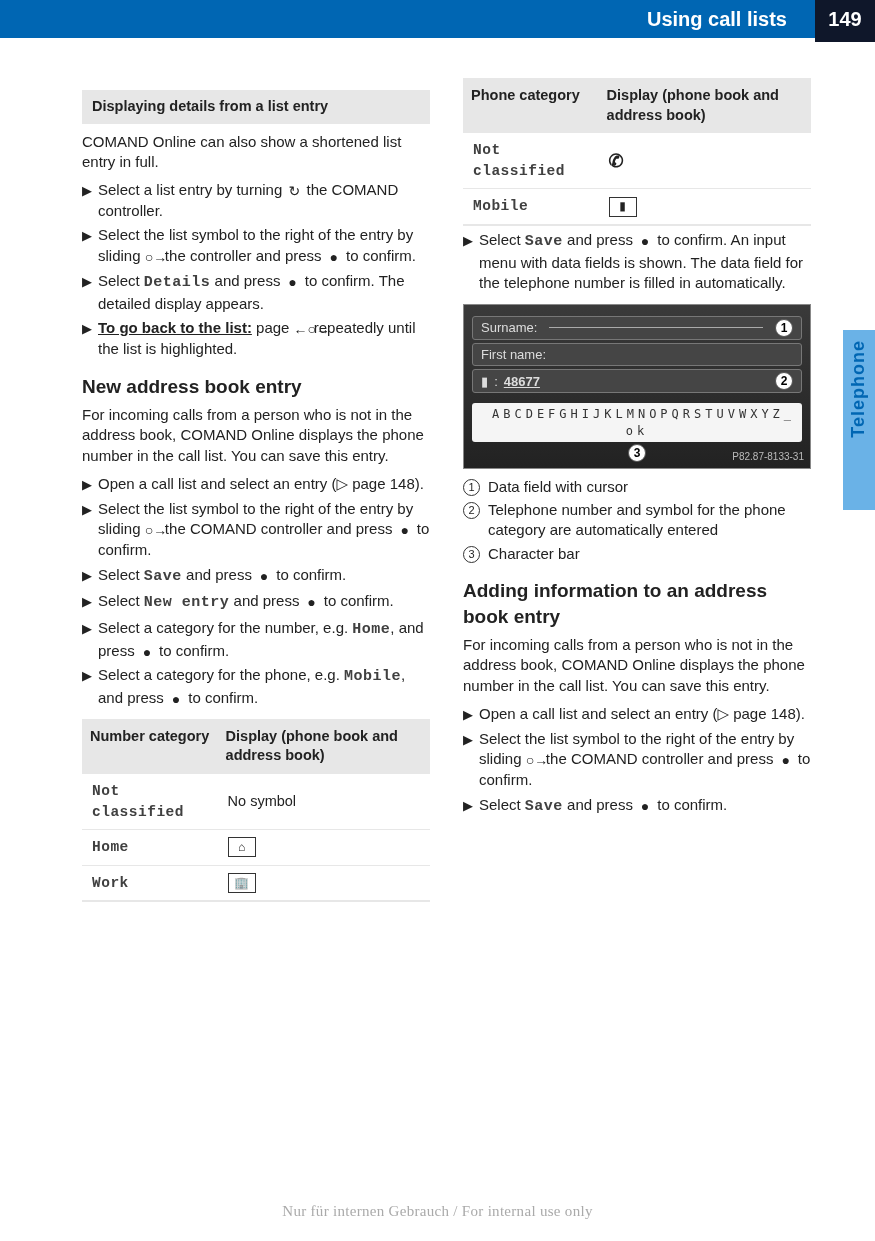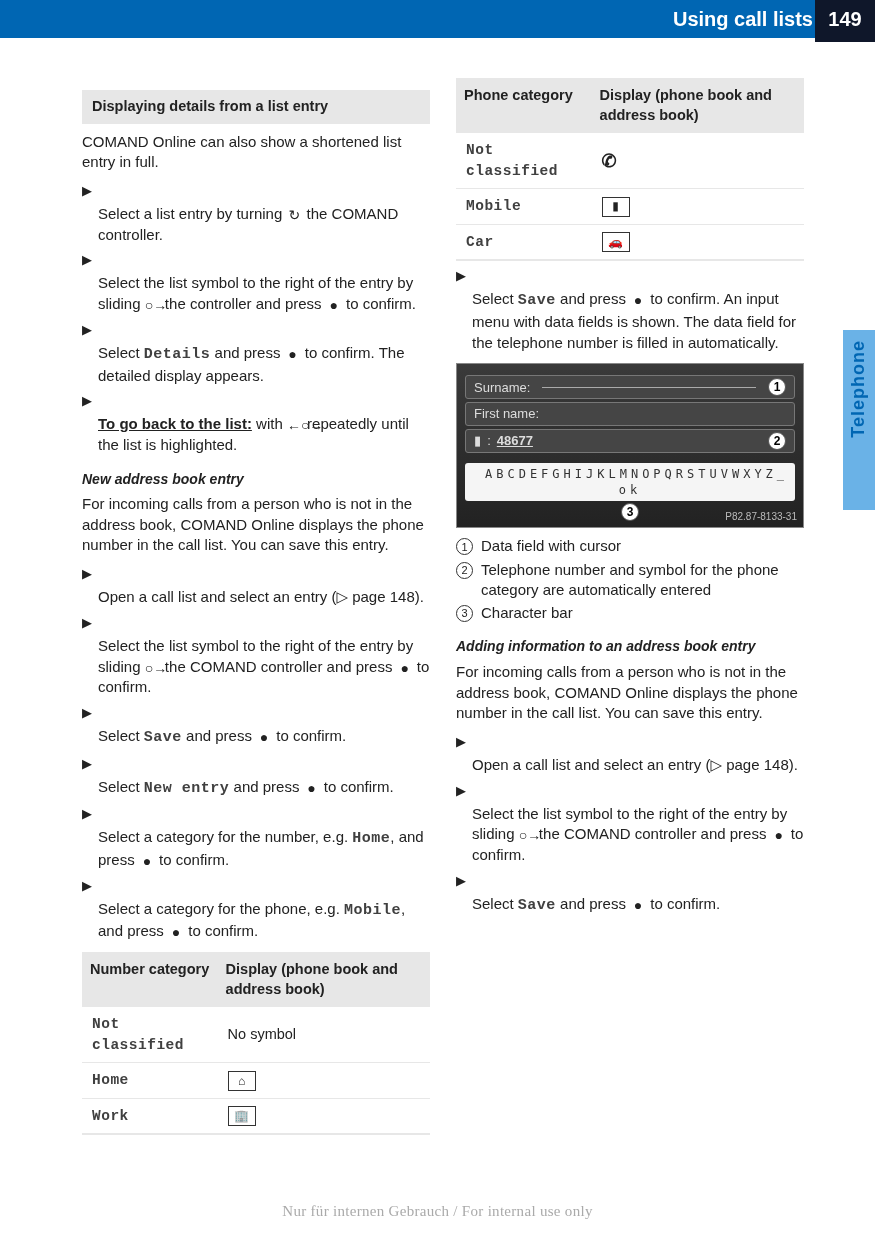--- a/index.html
+++ b/index.html
@@ -17,21 +17,21 @@
     background: #0066b3;
     color: #fff;
     display: flex;
     justify-content: flex-end;
     align-items: center;
     height: 38px;
   }
   .header-title {
     font-size: 20px;
     font-weight: bold;
-    padding-right: 2px;
+    padding-right: 28px;
   }
   .page-number {
     background: #0f172a;
     color: #fff;
     font-size: 20px;
     font-weight: bold;
     width: 60px;
     height: 45px;
     display: flex;
     align-items: center;
@@ -51,39 +51,39 @@
     top: 340px;
     color: #0066b3;
     font-weight: bold;
     font-size: 18px;
     writing-mode: vertical-rl;
     transform: rotate(180deg);
     letter-spacing: 1px;
   }
   .content {
     display: flex;
-    gap: 26px;
+    gap: 33px;
     padding: 40px 50px 10px 82px;
   }
   .col { width: 348px; }
   .section-title {
     background: #e7e7e7;
     font-weight: bold;
     padding: 7px 10px;
     margin: 12px 0 8px 0;
     font-size: 14.5px;
   }
   p.body { margin: 6px 0 8px 0; }
   ul.steps { list-style: none; margin: 4px 0 10px 0; }
   ul.steps > li { display: flex; margin: 4px 0; line-height: 1.38; }
   ul.steps > li > .marker { margin-right: 6px; font-size: 13px; margin-top: 2px; }
-  ul.steps > li > .txt { flex: 1; margin-top: 24px; }
+  ul.steps > li > .txt { flex: 1; }
   .ui-text { color: #404040; font-family: "Courier New", monospace; font-weight: bold; letter-spacing: 0.5px; }
   b { font-weight: bold; text-decoration: underline; }
-  .subheading { font-weight: bold; margin: 14px 0 6px 0; font-size: 14px; font-style: italic; }
+  .subheading { font-weight: bold; margin: 14px 0 6px 0; font-size: 19px; }
   table.cat {
     width: 100%;
     border-collapse: collapse;
     margin: 8px 0 4px 0;
     font-size: 14.5px;
   }
   table.cat th {
     background: #e7e7e7;
     text-align: left;
     padding: 8px 8px;
@@ -175,21 +175,21 @@
       <li>
           <span class="marker">▶</span>
           <span class="txt"><span>Select the list symbol to the right of the entry by sliding </span><span class="glyph">○→</span><span> the controller and press </span><span class="glyph">●</span><span> to confirm.</span></span>
         </li>
       <li>
           <span class="marker">▶</span>
           <span class="txt"><span>Select </span><span class="ui-text">Details</span><span> and press </span><span class="glyph">●</span><span> to confirm. The detailed display appears.</span></span>
         </li>
       <li>
           <span class="marker">▶</span>
-          <span class="txt"><b>To go back to the list:</b><span> with </span><span class="glyph">←○→</span><span> repeatedly until the list is highlighted.</span></span>
+          <span class="txt"><b>To go back to the list:</b><span> page </span><span class="glyph">←○→</span><span> repeatedly until the list is highlighted.</span></span>
         </li>
     </ul>
 
     <div class="subheading">New address book entry</div>
     <p class="body">For incoming calls from a person who is not in the address book, COMAND Online displays the phone number in the call list. You can save this entry.</p>
     <ul class="steps">
       <li>
           <span class="marker">▶</span>
           <span class="txt">Open a call list and select an entry (▷ page 148).</span>
         </li>
@@ -244,24 +244,20 @@
             <th>Phone category</th>
             <th>Display (phone book and address book)</th>
           </tr>
       <tr>
             <td><span class="ui-text">Not classified</span></td>
             <td><span style="font-size:18px;font-weight:bold;">✆</span></td>
           </tr>
       <tr>
             <td><span class="ui-text">Mobile</span></td>
             <td><span class="icon-box">▮</span></td>
-          </tr>
-      <tr>
-            <td><span class="ui-text">Car</span></td>
-            <td><span class="icon-box">🚗</span></td>
           </tr>
     </tbody>
       </table>
 
     <ul class="steps">
       <li>
           <span class="marker">▶</span>
           <span class="txt"><span>Select </span><span class="ui-text">Save</span><span> and press </span><span class="glyph">●</span><span> to confirm. An input menu with data fields is shown. The data field for the telephone number is filled in automatically.</span></span>
         </li>
     </ul>

